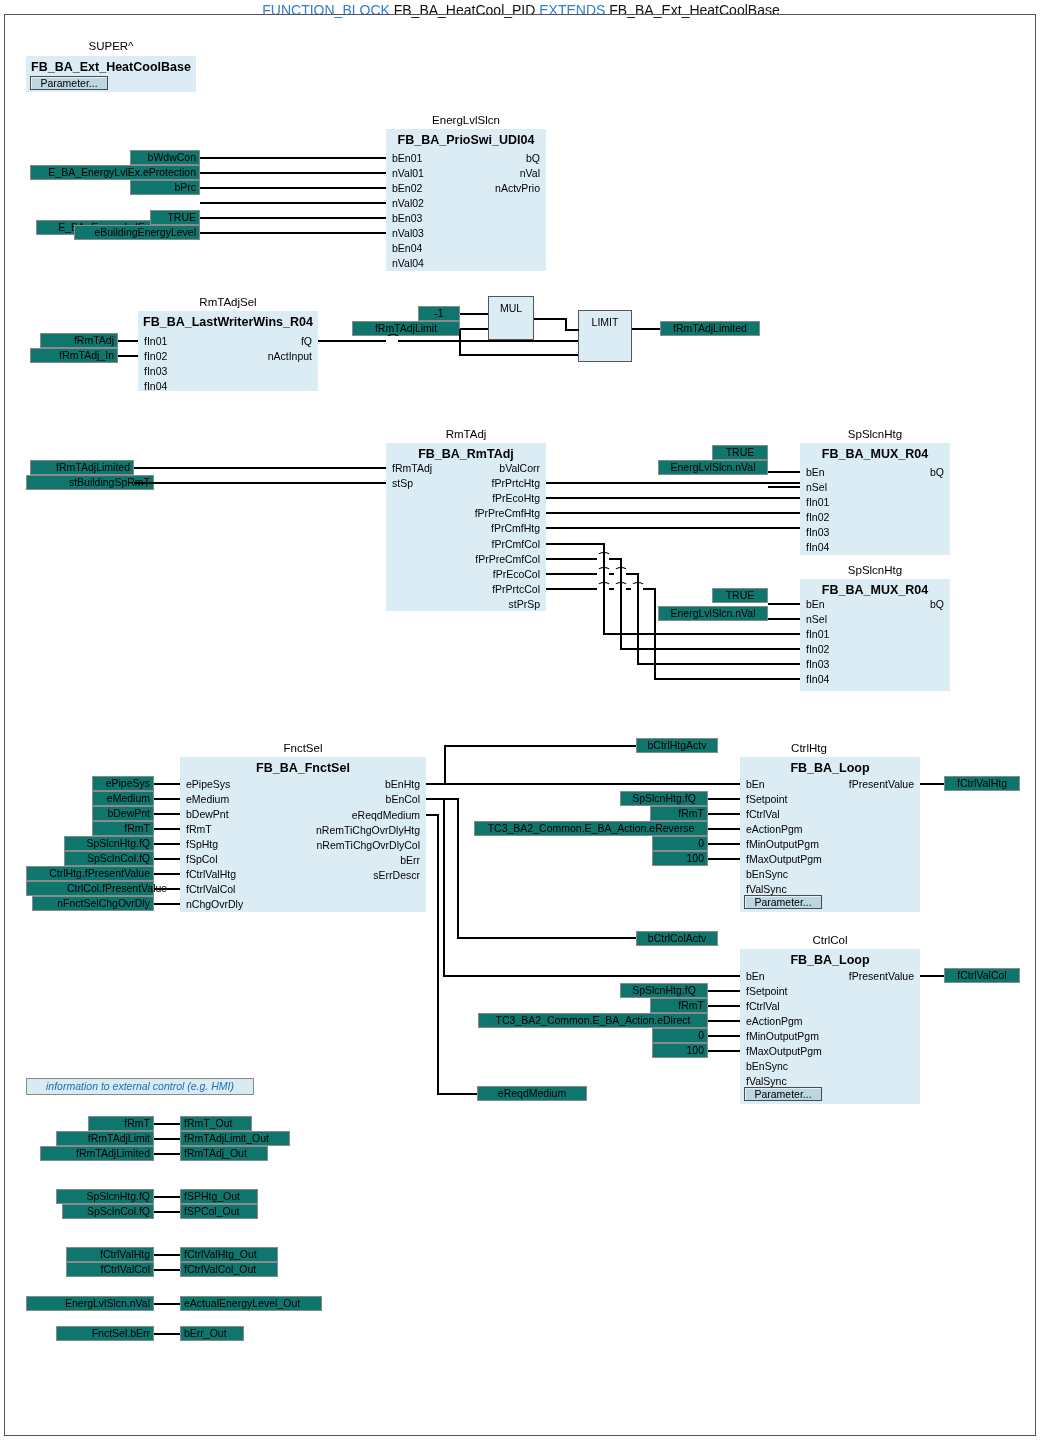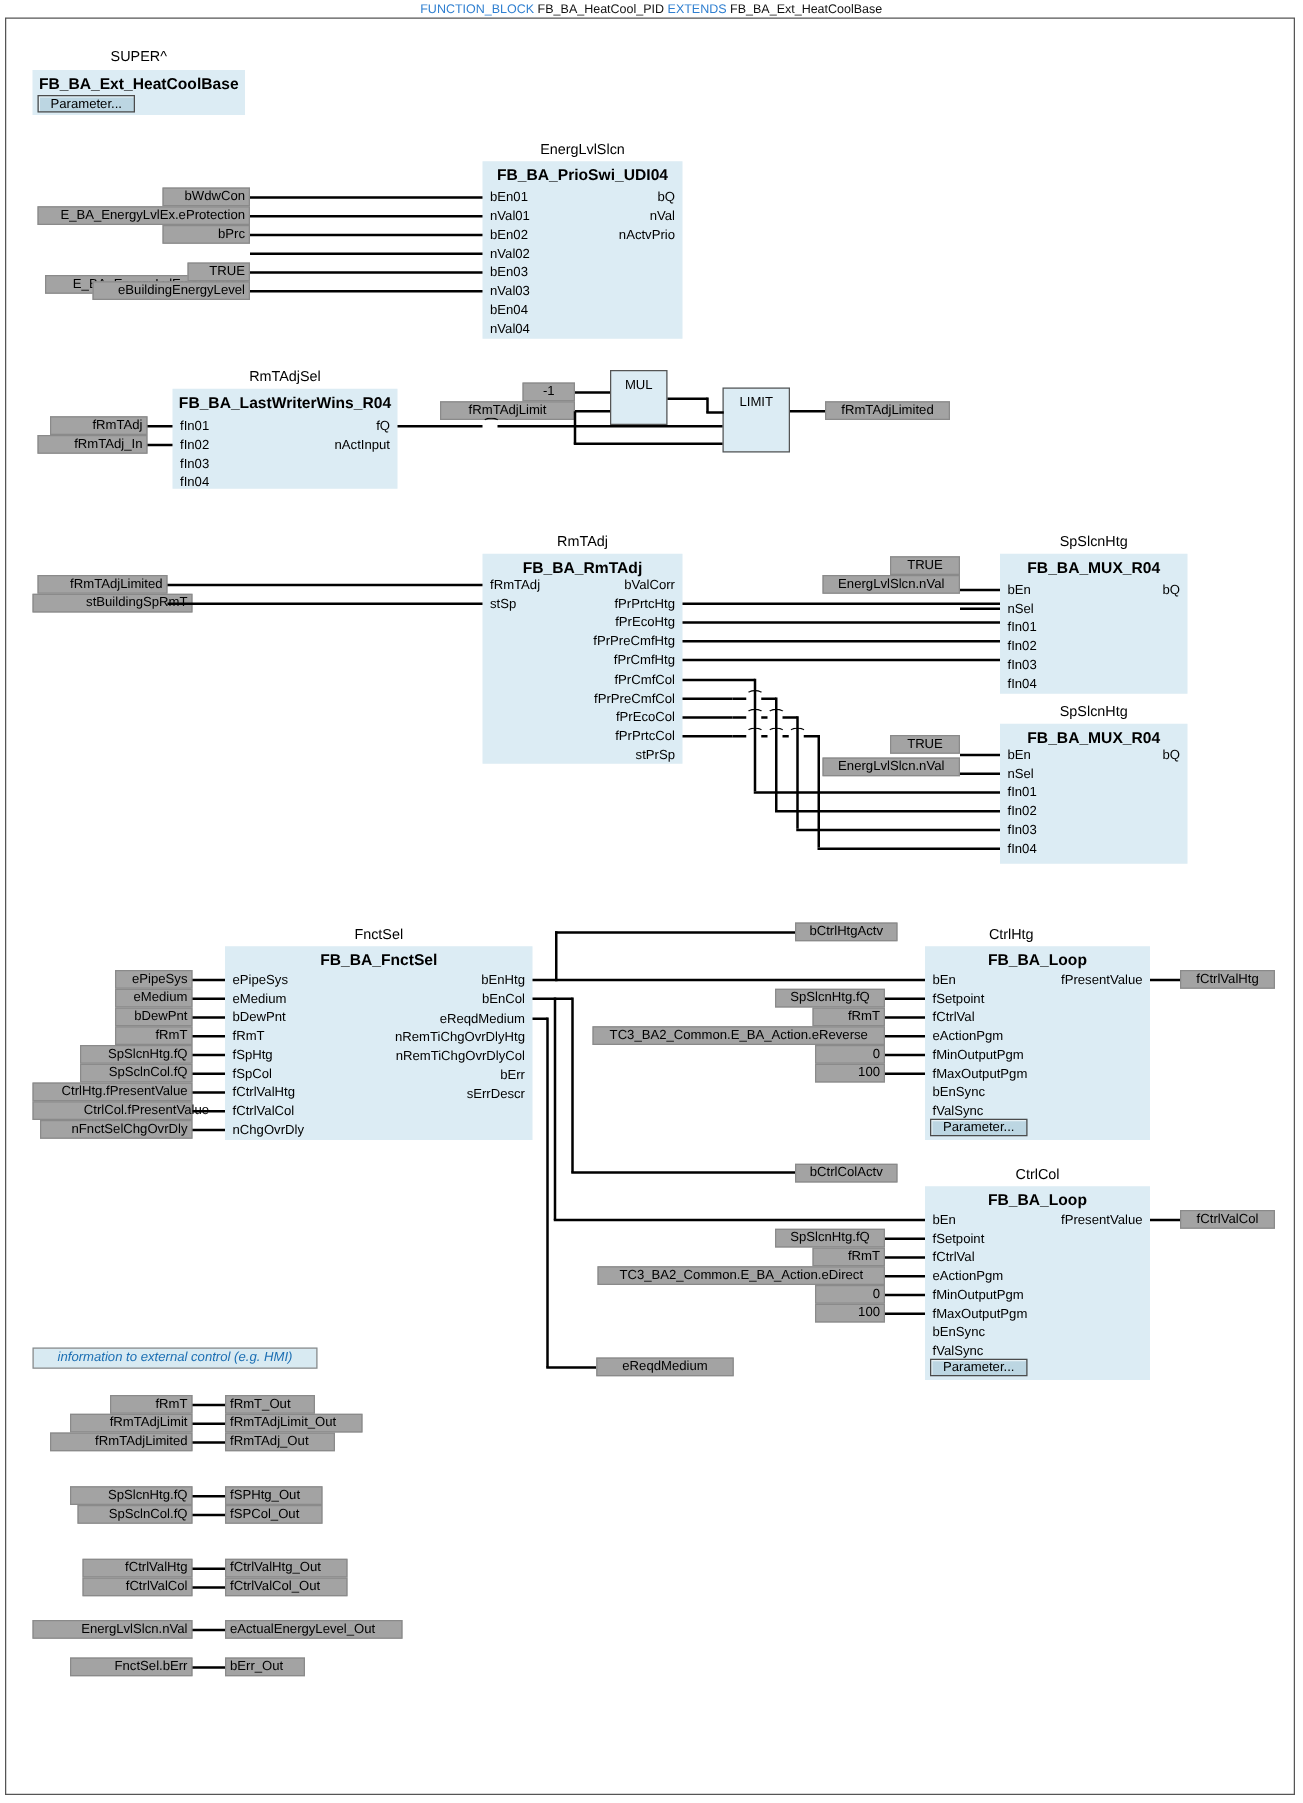--- a/index.html
+++ b/index.html
@@ -1,28 +1,28 @@
 <!DOCTYPE html>
 <html><head>
 <meta charset="utf-8">
 <style>
   html,body{margin:0;padding:0;background:#fff;}
   body{font-family:"Liberation Sans","DejaVu Sans",sans-serif;}
   #page{position:relative;width:1042px;height:1442px;background:#fff;overflow:hidden;}
   #frame{position:absolute;left:4px;top:14px;width:1032px;height:1422px;border:1px solid #555;box-sizing:border-box;}
-  .hdr{position:absolute;left:0;top:2px;width:1042px;text-align:center;font-size:10px;color:#111;white-space:nowrap;}
+  .hdr{position:absolute;left:0;top:2px;width:1042px;text-align:center;font-size:14px;color:#111;white-space:nowrap;}
   .kw{color:#2f7fd0;}
   
   .fb{position:absolute;background:#dcecf4;box-sizing:border-box;}
   .fb-title{position:absolute;left:0;right:0;top:4px;text-align:center;font-weight:bold;font-size:12.5px;color:#000;white-space:nowrap;}
   .inst{position:absolute;font-size:11.5px;color:#000;text-align:center;white-space:nowrap;}
   .pin{position:absolute;font-size:10.5px;color:#000;white-space:nowrap;}
   .pin.out{text-align:right;}
   
-  .lbl{position:absolute;background:#a3a3a3;border:1px solid #8a8a8a;box-sizing:border-box;font-size:10.5px;color:#000;
+  .lbl{position:absolute;background:#0f766e;border:1px solid #8a8a8a;box-sizing:border-box;font-size:10.5px;color:#000;
        height:15px;line-height:13px;text-align:right;padding:0 3px;white-space:nowrap;}
   .lbl.lt{text-align:left;}
   .lbl.ctr{text-align:center;}
   
   .op{position:absolute;background:#dcecf4;border:1px solid #555;box-sizing:border-box;font-size:10.5px;
       color:#000;text-align:center;white-space:nowrap;}
   
   .param{position:absolute;background:#bcd6e2;border:1px solid #4b4b4b;box-sizing:border-box;font-size:10.5px;
          color:#000;text-align:center;height:14px;line-height:12px;white-space:nowrap;
          box-shadow:inset 1px 1px 0 #e8f2f6;}

